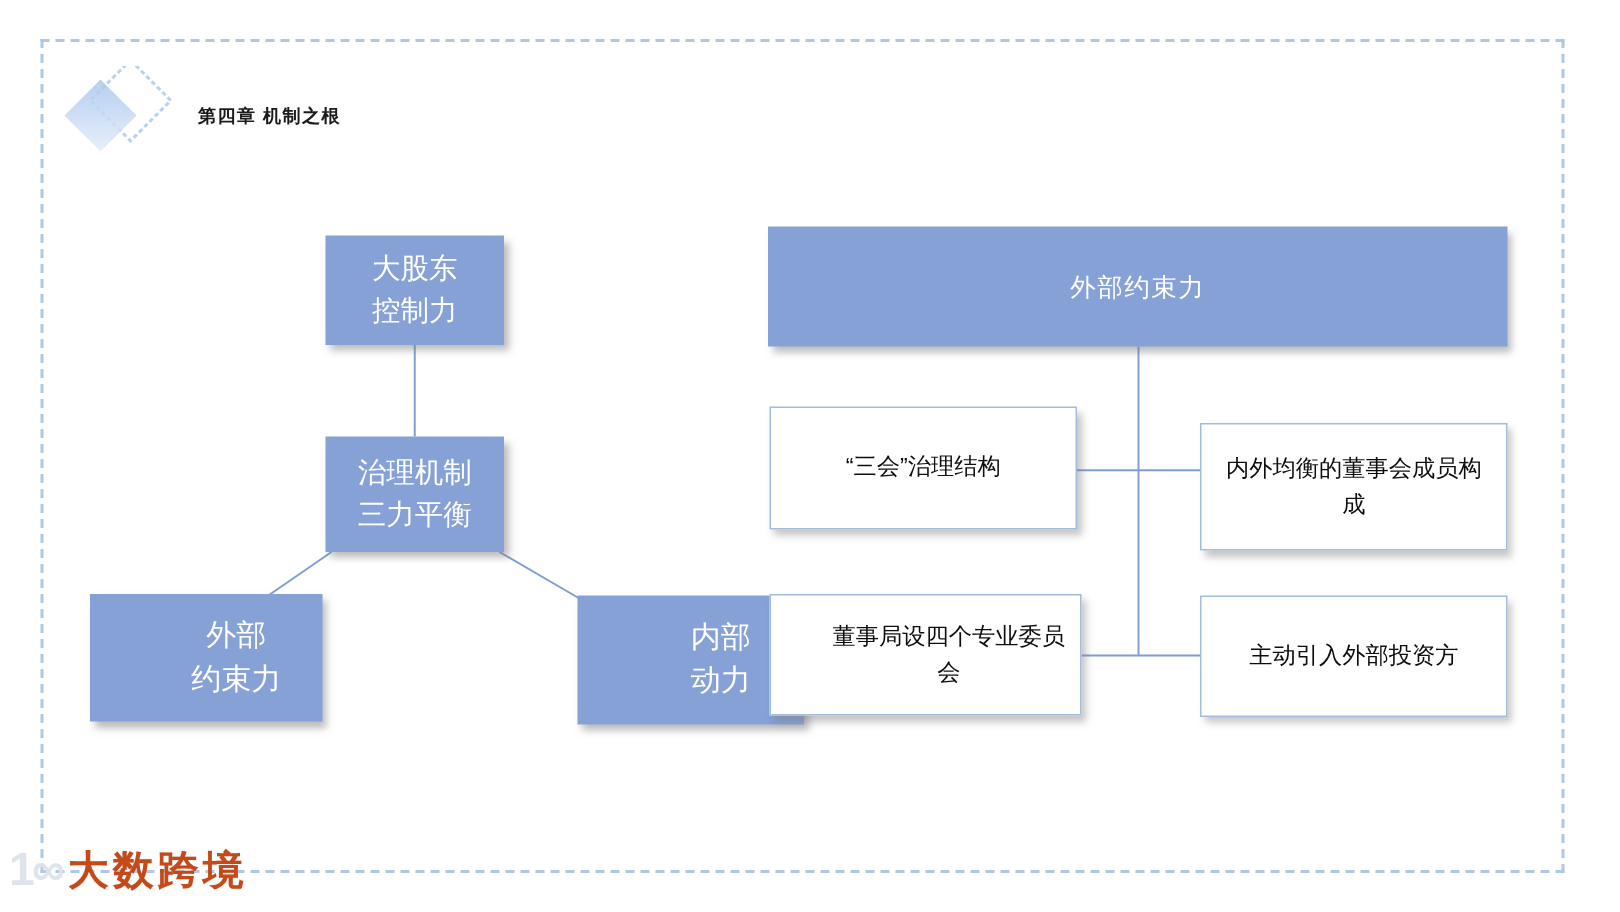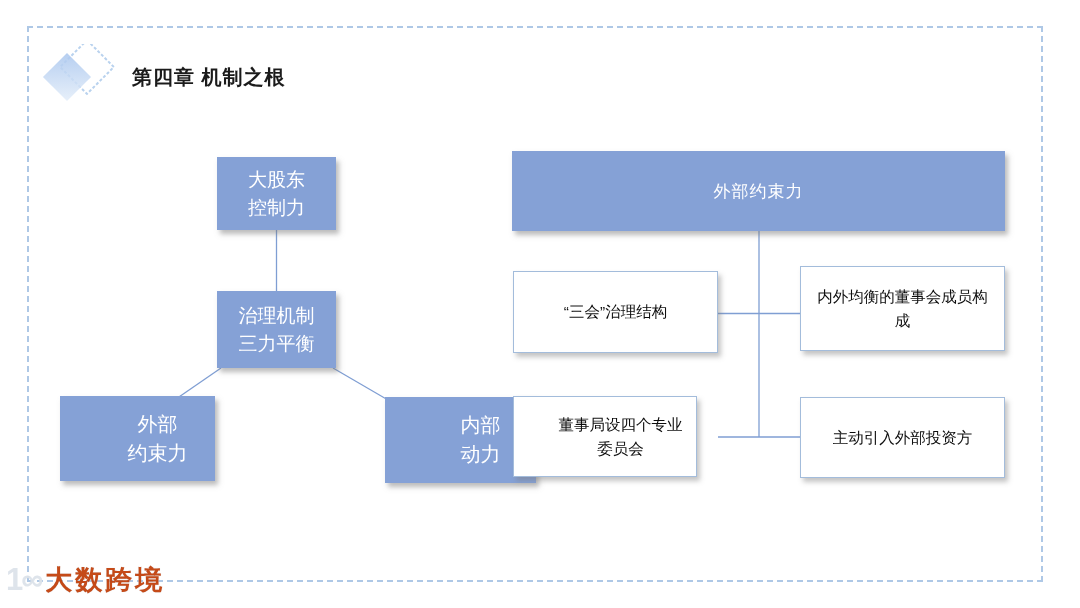--- a/index.html
+++ b/index.html
@@ -2,21 +2,21 @@
 <html><head>
 <meta charset="utf-8">
 <style>
   html,body{margin:0;padding:0;background:#ffffff;}
   body{font-family:"Liberation Sans","DejaVu Sans",sans-serif;}
   #slide{position:relative;width:1080px;height:608px;background:#ffffff;overflow:hidden;}
   .dashed-frame{position:absolute;left:27px;top:26px;width:1012px;height:552px;
     border:2px dashed #aec8e6;pointer-events:none;}
   
   .title-row{position:absolute;left:38px;top:44px;display:flex;align-items:center;gap:16px;}
-  .title-text{font-size:20px;font-weight:700;color:#1b1b1b;letter-spacing:1px;}
+  .title-text{font-size:12px;font-weight:700;color:#1b1b1b;letter-spacing:1px;}
   
   .connectors{position:absolute;left:0;top:0;width:1080px;height:608px;}
   
   .bluebox{position:absolute;background:#85a1d6;color:#ffffff;display:flex;
     align-items:center;justify-content:center;text-align:center;
     box-shadow:3px 4px 5px rgba(120,120,120,0.5);white-space:pre-line;}
   .bb-sm{font-size:19px;line-height:1.45;text-align:right;}
   .bb-lg{font-size:20px;line-height:1.45;padding-left:40px;}
   .bb-header{font-size:17px;letter-spacing:1px;}
   
@@ -73,23 +73,23 @@
   <div class="bluebox bb-lg" style="left:60px;top:396px;width:115px;height:85px;">外部
 约束力</div>
 
   <div class="bluebox bb-lg" style="left:385px;top:397px;width:111px;height:86px;">内部
 动力</div>
 
   <div class="bluebox bb-header" style="left:512px;top:151px;width:493px;height:80px;">外部约束力</div>
 
   <div class="whitebox" style="left:513px;top:271px;width:205px;height:82px;">“三会”治理结构</div>
 
-  <div class="whitebox" style="left:800px;top:266px;width:205px;height:85px;">内外均衡的董事会成员构成</div>
+  <div class="whitebox" style="left:800px;top:282px;width:205px;height:85px;">内外均衡的董事会成员构成</div>
 
-  <div class="whitebox" style="left:513px;top:396px;width:184px;height:81px;padding-left:41px;">董事局设四个专业委员会</div>
+  <div class="whitebox" style="left:513px;top:396px;width:208px;height:81px;padding-left:41px;">董事局设四个专业委员会</div>
 
   <div class="whitebox" style="left:800px;top:397px;width:205px;height:81px;">主动引入外部投资方</div>
 
   <div class="watermark">
     <span class="wm-logo">1∞</span>
     <span class="wm-text">大数跨境</span>
   </div>
 
 </div>
 

